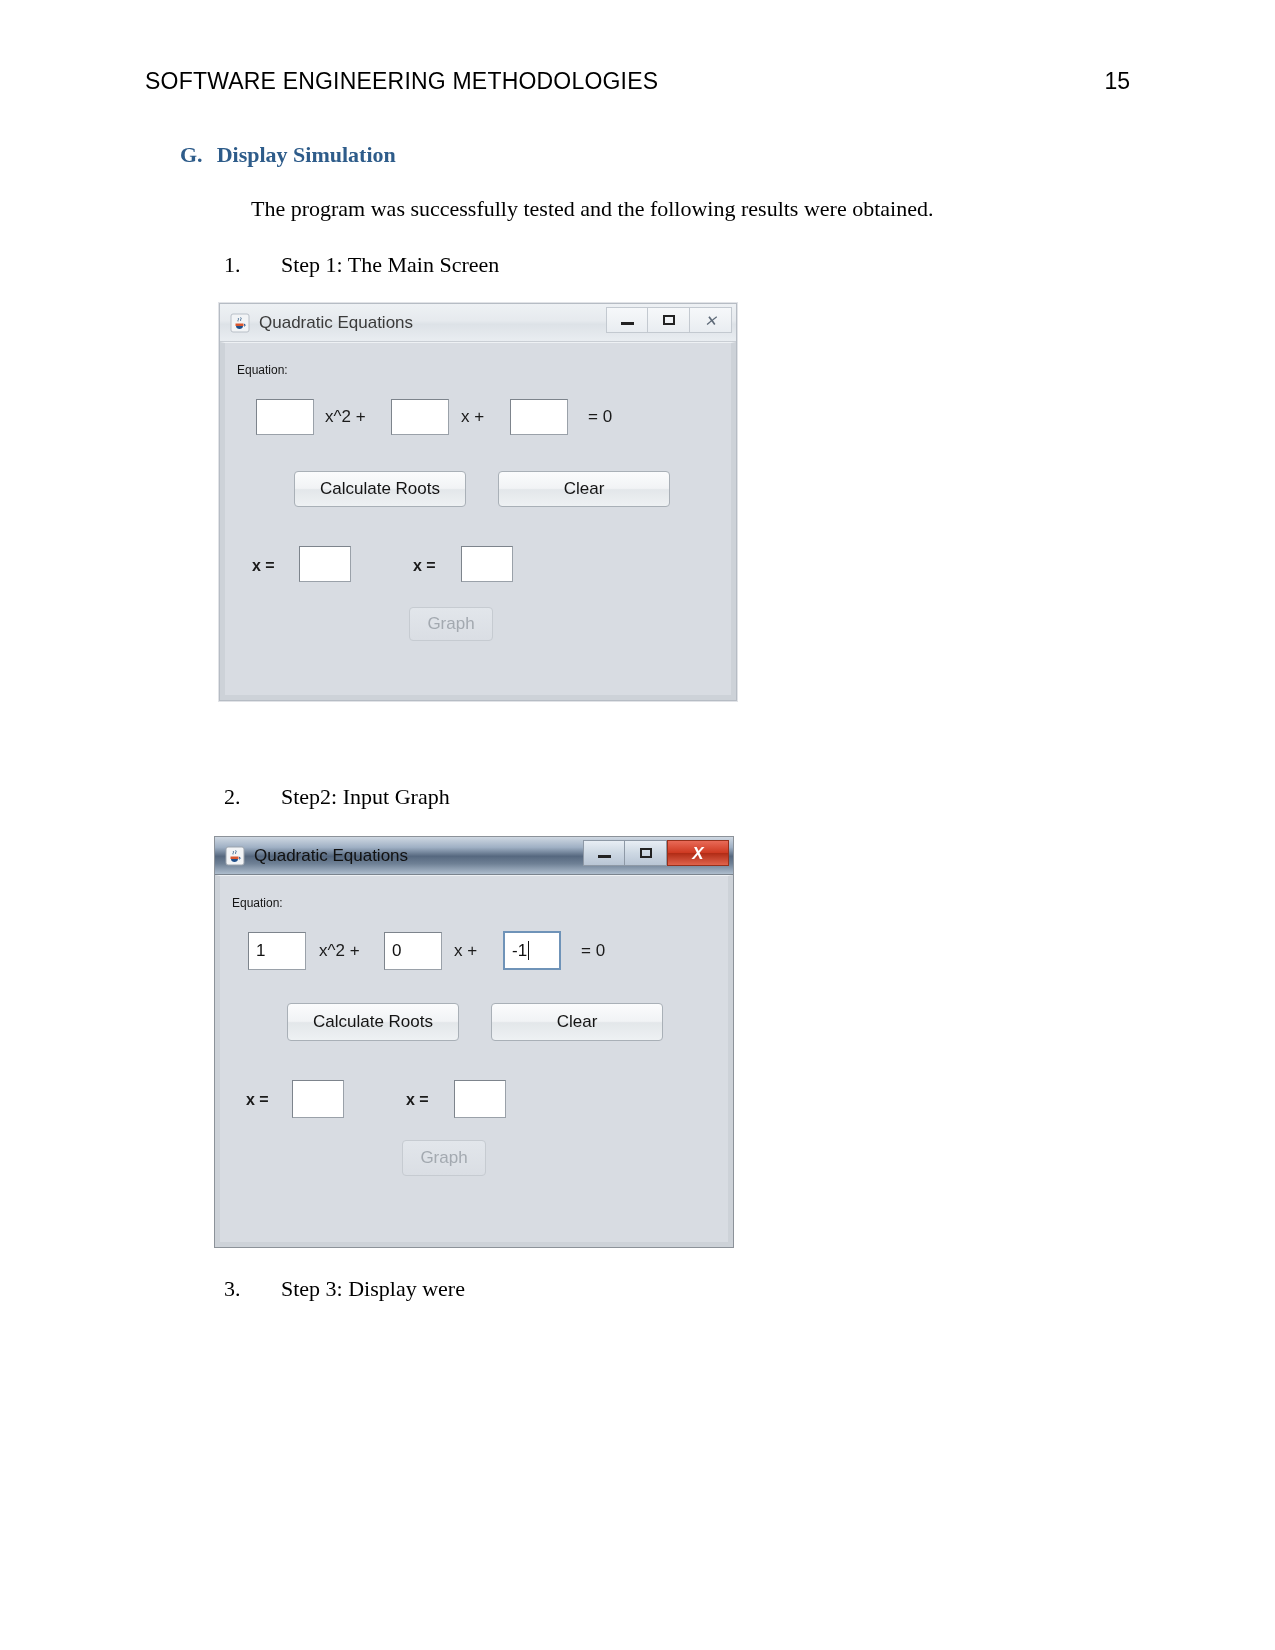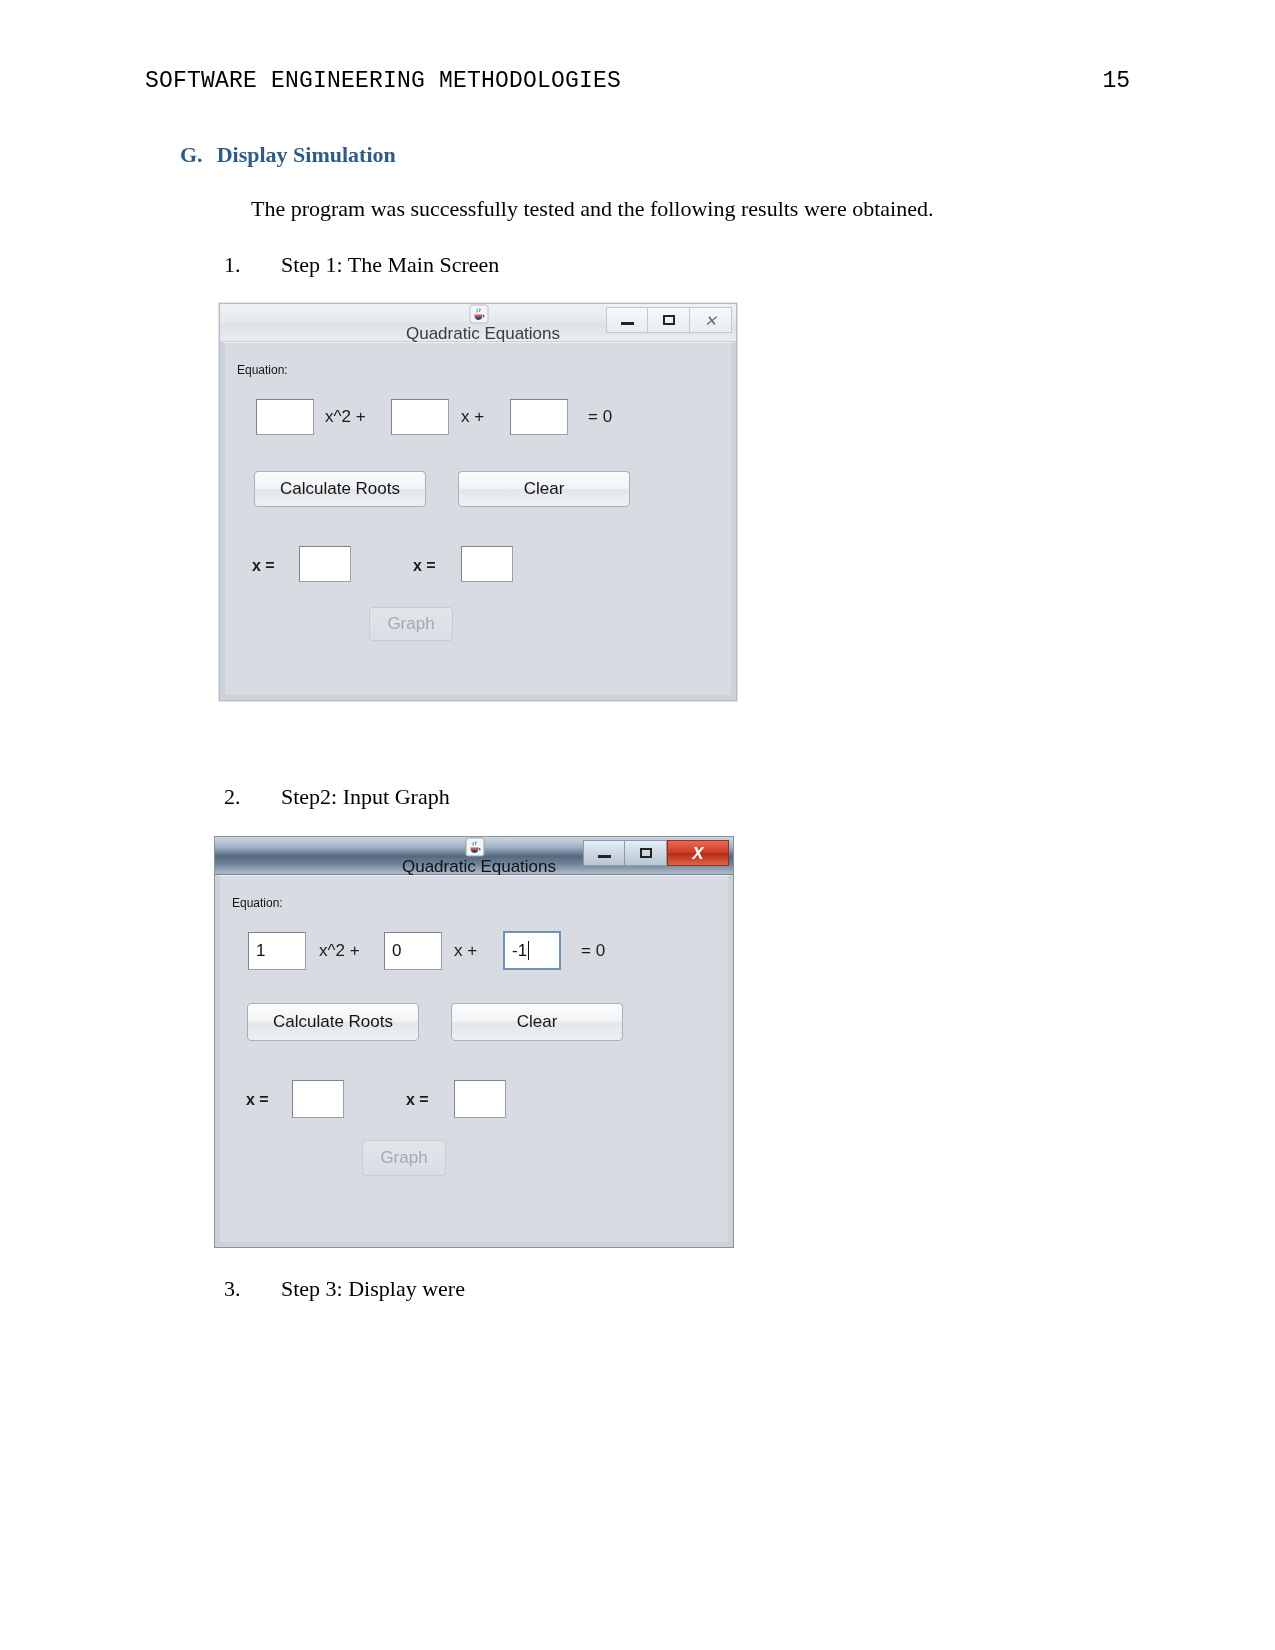--- a/index.html
+++ b/index.html
@@ -25,21 +25,21 @@
 
   
   .running-head {
     position: absolute;
     left: 145px;
     top: 68px;
     width: 985px;
     display: flex;
     justify-content: space-between;
     align-items: flex-end;
-    font-family: Liberation Mono, monospace;
+    font-family: Liberation Sans, sans-serif;
     font-size: 23px;
     line-height: 1.2;
   }
   .running-head .rh-title { letter-spacing: 0.2px; }
   .running-head .rh-page  { font-size: 23px; }
 
   
   .section-heading {
     position: absolute;
     left: 180px;
@@ -100,21 +100,20 @@
     border: 1px solid #8c9299;
   }
 
   .titlebar {
     position: relative;
     height: 38px;
     display: flex;
     align-items: center;
     padding-left: 10px;
     box-sizing: border-box;
-    flex-direction: column;
   }
   
   .titlebar.inactive {
     background: linear-gradient(180deg,#eef1f4 0%,#e6eaee 45%,#dde2e7 55%,#e9edf1 100%);
     border-bottom: 1px solid #c9ced4;
   }
   
   .titlebar.active {
     background: linear-gradient(180deg,#cfd8e2 0%,#9fb0c4 28%,#56687f 52%,#6e8095 72%,#aebdcd 100%);
     border-bottom: 1px solid #7b848e;
@@ -254,20 +253,21 @@
     box-sizing: border-box;
     background: linear-gradient(180deg,#fbfcfd 0%,#f1f3f5 48%,#e3e7ea 52%,#eef1f3 100%);
     border: 1px solid #a9b0b7;
     border-radius: 4px;
     display: flex;
     align-items: center;
     justify-content: center;
     font-size: 17px;
     color: #141414;
     font-family: "Liberation Sans", sans-serif;
+    margin-left: 40px;
   }
   .btn.disabled {
     background: linear-gradient(180deg,#e2e6eb 0%,#dadee4 100%);
     border: 1px solid #c6cbd1;
     color: #a3a9b0;
   }
 
   .xlabel {
     position: absolute;
     font-size: 16px;

